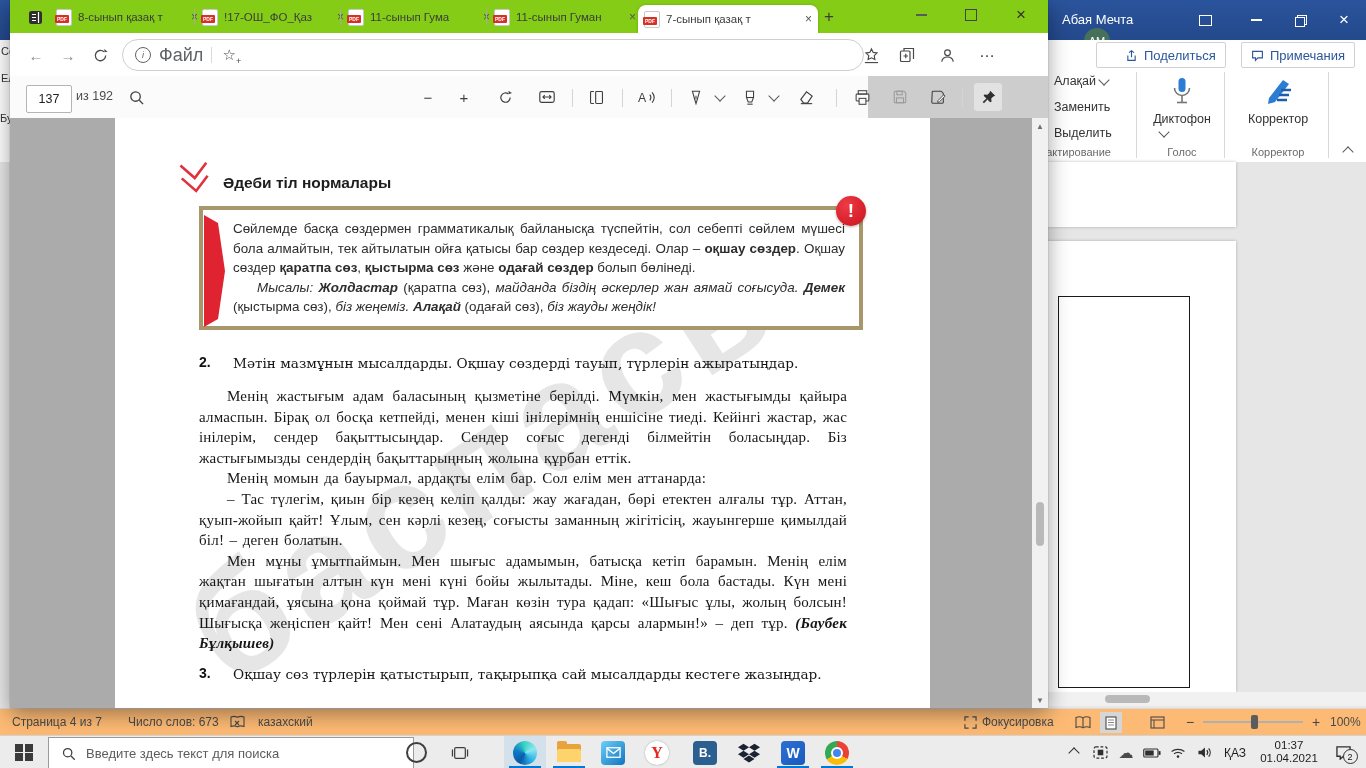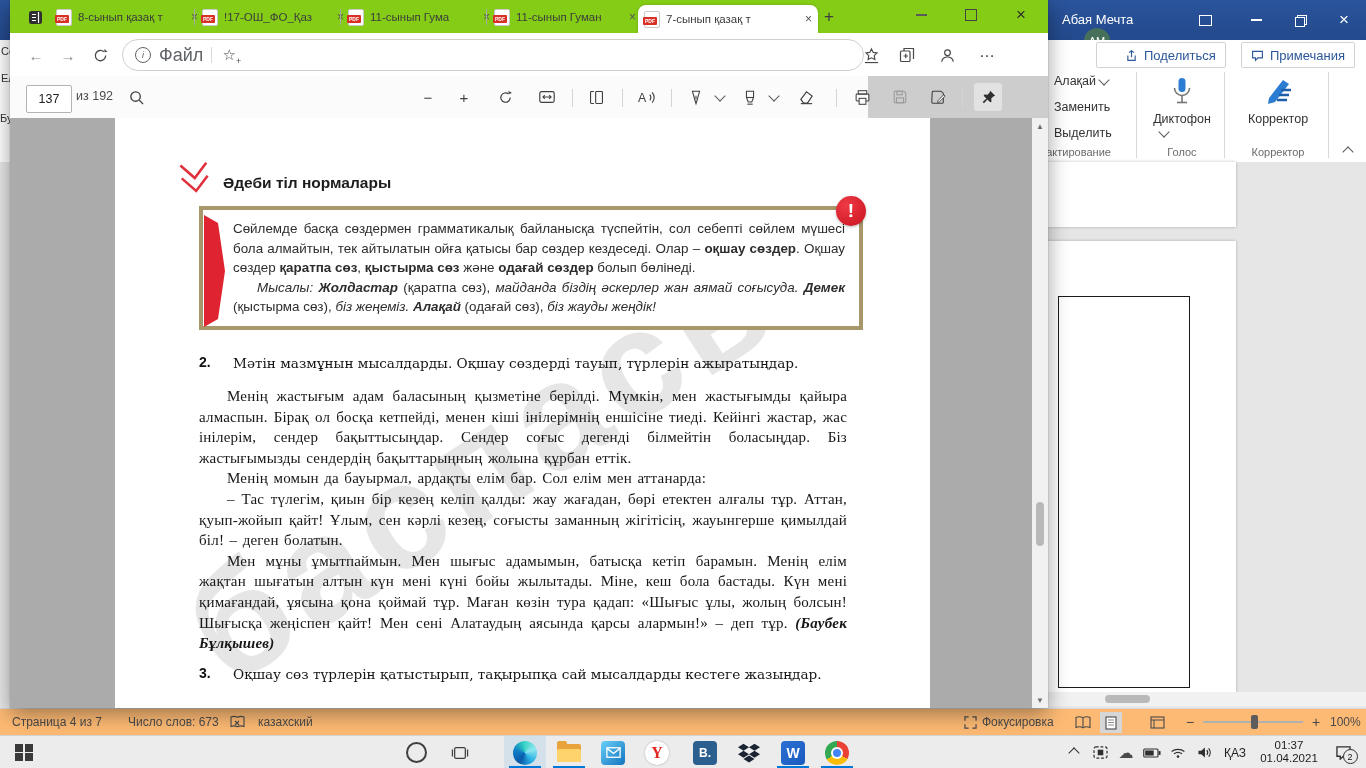--- a/index.html
+++ b/index.html
@@ -489,20 +489,27 @@
 
   <div class="abs taskbar" style="left:0;top:735px;width:1366px;height:33px;">
     <div class="abs ico tkbtn" style="left:0;width:48px;">
       <span class="winlogo">
           <span></span>
           <span></span>
           <span></span>
           <span></span>
         </span>
     </div>
+    <div class="abs searchbox" style="left:48px;top:1px;width:340px;height:30px;">
+      <svg width="15" height="15" viewBox="0 0 18 18">
+          <circle cx="8" cy="8" r="5" fill="none" stroke="#3f3f3f" stroke-width="1.5"></circle>
+          <line x1="12" y1="12" x2="16.5" y2="16.5" stroke="#3f3f3f" stroke-width="1.5"></line>
+        </svg>
+      <span>Введите здесь текст для поиска</span>
+    </div>
     <div class="abs ico tkbtn" style="left:396px;width:40px;">
       <span style="width:17px;height:17px;border:2px solid #3f3f3f;border-radius:50%;"></span>
     </div>
     <div class="abs ico tkbtn" style="left:440px;width:40px;">
       <svg width="18" height="16" viewBox="0 0 20 18">
           <rect x="4" y="3" width="12" height="12" rx="1.5" fill="none" stroke="#3f3f3f" stroke-width="1.4"></rect>
           <path d="M1.5 5v8M18.5 5v8" stroke="#3f3f3f" stroke-width="1.4"></path>
         </svg>
     </div>
 

